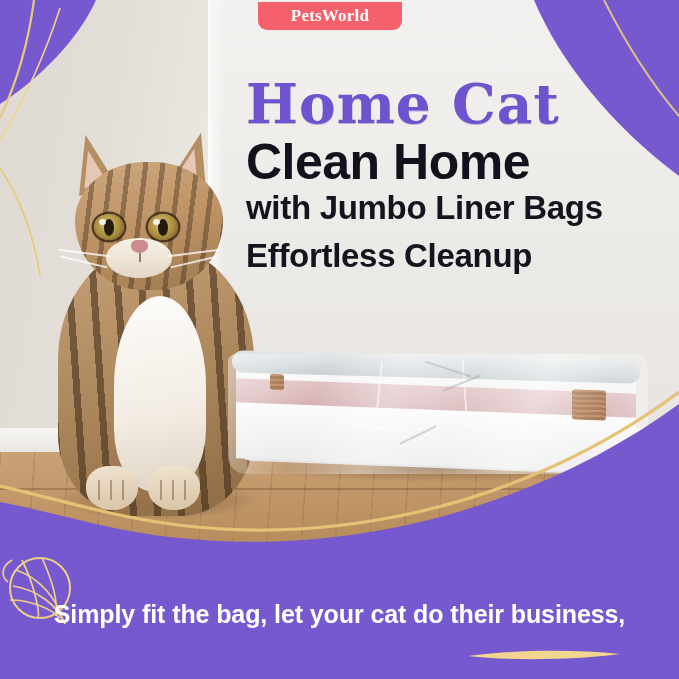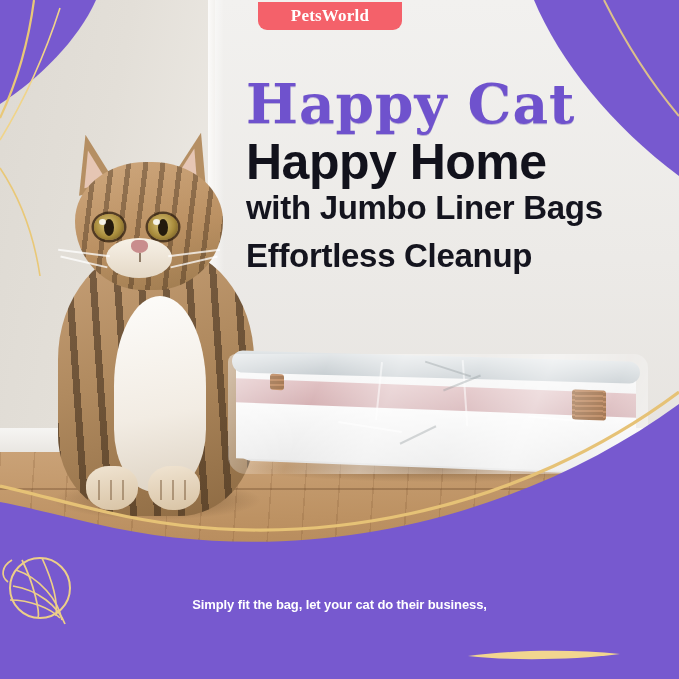--- a/index.html
+++ b/index.html
@@ -182,21 +182,21 @@
     font-family:"Liberation Sans",sans-serif;font-weight:bold;font-size:50px;
     color:#12121c;line-height:1.06;margin:4px 0 0 0;letter-spacing:-.5px;
   }
   .h3{
     font-family:"Liberation Sans",sans-serif;font-weight:bold;font-size:33px;
     color:#14141e;line-height:1.16;margin:10px 0 0 0;letter-spacing:-.3px;
   }
 
   .caption{
     position:absolute;left:0;top:596px;width:679px;text-align:center;
-    font-family:"Liberation Sans",sans-serif;font-weight:bold;font-size:13px;
+    font-family:"Liberation Sans",sans-serif;font-weight:bold;font-size:25px;
     color:#fff;line-height:1.45;letter-spacing:-.1px;
   }
 </style>
 </head>
 <body>
 
 <div id="ad">
 
   <div class="scene">
     <div class="wall"></div>
@@ -289,22 +289,22 @@
     </g>
 
     <path d="M468,656 C512,650 572,649 620,654 C572,660 512,661 468,656 Z" fill="#f2d68f"></path>
   </svg>
 
   <div class="logo">
     <span>PetsWorld</span>
   </div>
 
   <div class="copy">
-    <p class="h1">Happy Cat</p>
-    <p class="h2">Happy Home</p>
+    <p class="h1">Home Cat</p>
+    <p class="h2">Clean Home</p>
     <p class="h3" style="margin-top:0">with Jumbo Liner Bags</p>
     <p class="h3">Effortless Cleanup</p>
   </div>
 
   <div class="caption">
     <div>Simply fit the bag, let your cat do their business,</div>
   </div>
 
 </div>
 

